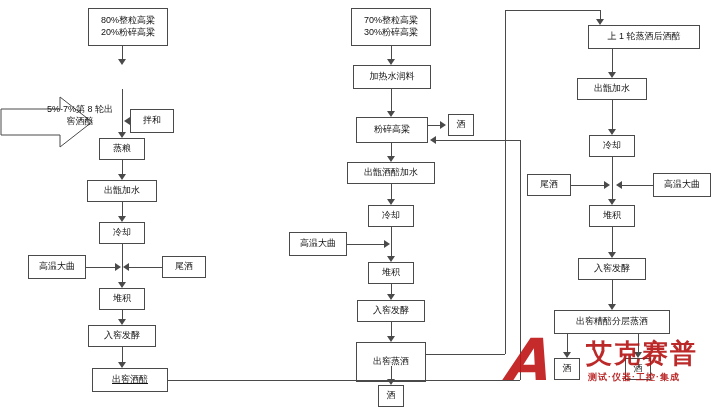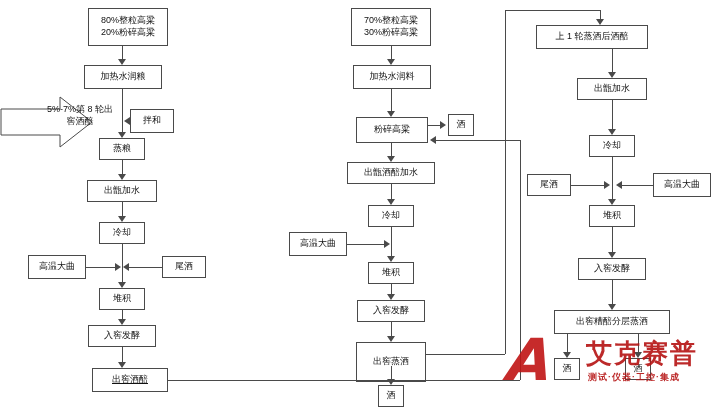--- a/index.html
+++ b/index.html
@@ -38,23 +38,20 @@
   <div id="block-arrow-text">
     <span>5%-7%第 8 轮出</span><br>
     <span>窖酒醅</span>
   </div>
 
   <div id="diagram">
       <div class="node" style="left: 88px; top: 8px; width: 80px; height: 38px;">
         <span>80%整粒高粱</span>
         <span>20%粉碎高粱</span>
       </div>
-      <div class="node" style="left: 84px; top: 65px; width: 78px; height: 24px;">
-        <span>加热水润粮</span>
-      </div>
       <div class="node" style="left: 130px; top: 109px; width: 44px; height: 24px;">
         <span>拌和</span>
       </div>
       <div class="node" style="left: 99px; top: 138px; width: 46px; height: 22px;">
         <span>蒸粮</span>
       </div>
       <div class="node" style="left: 87px; top: 180px; width: 70px; height: 22px;">
         <span>出甑加水</span>
       </div>
       <div class="node" style="left: 99px; top: 222px; width: 46px; height: 22px;">
@@ -102,21 +99,21 @@
       </div>
       <div class="node" style="left: 357px; top: 300px; width: 68px; height: 22px;">
         <span>入窖发酵</span>
       </div>
       <div class="node" style="left: 356px; top: 342px; width: 70px; height: 40px;">
         <span>出窖蒸酒</span>
       </div>
       <div class="node" style="left: 378px; top: 385px; width: 26px; height: 22px;">
         <span>酒</span>
       </div>
-      <div class="node" style="left: 536px; top: 25px; width: 112px; height: 24px;">
+      <div class="node" style="left: 588px; top: 25px; width: 112px; height: 24px;">
         <span>上 1 轮蒸酒后酒醅</span>
       </div>
       <div class="node" style="left: 577px; top: 78px; width: 70px; height: 22px;">
         <span>出甑加水</span>
       </div>
       <div class="node" style="left: 589px; top: 135px; width: 46px; height: 22px;">
         <span>冷却</span>
       </div>
       <div class="node" style="left: 527px; top: 174px; width: 44px; height: 22px;">
         <span>尾酒</span>

